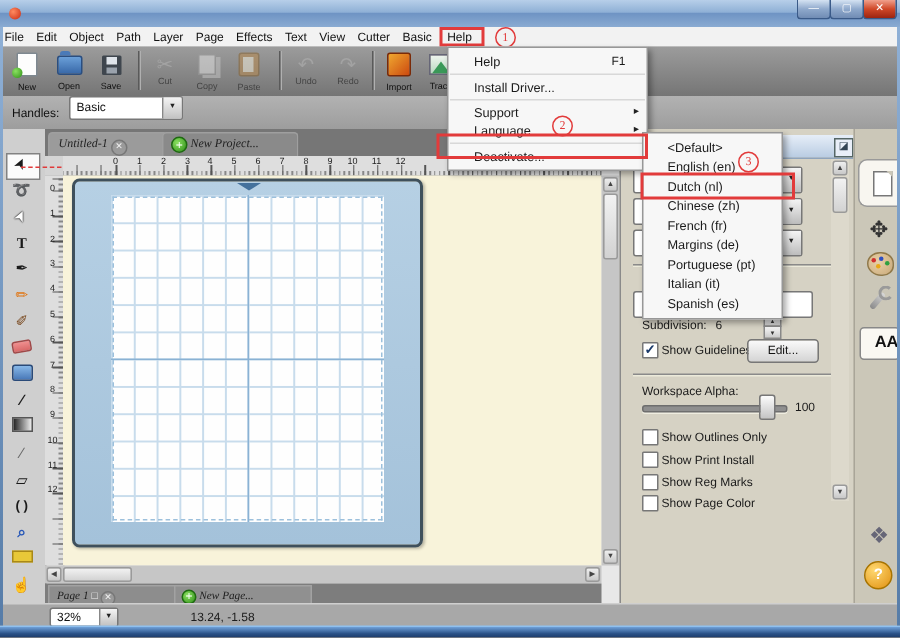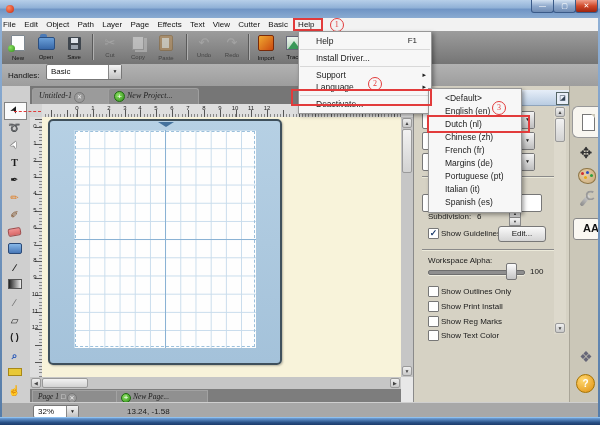--- a/index.html
+++ b/index.html
@@ -405,21 +405,21 @@
     <div id="alpha-handle"></div>
     <span class="plabel" style="left:116px;top:181px;">100</span>
 
     <span class="chk" style="left:14px;top:200px;"></span>
     <span class="plabel" style="left:27px;top:201px;">Show Outlines Only</span>
     <span class="chk" style="left:14px;top:215px;"></span>
     <span class="plabel" style="left:27px;top:216px;">Show Print Install</span>
     <span class="chk" style="left:14px;top:230px;"></span>
     <span class="plabel" style="left:27px;top:231px;">Show Reg Marks</span>
     <span class="chk" style="left:14px;top:244px;"></span>
-    <span class="plabel" style="left:27px;top:245px;">Show Text Color</span>
+    <span class="plabel" style="left:27px;top:245px;">Show Page Color</span>
 
     <div class="sbar" style="left:140px;top:20px;width:12px;height:228px;background:#ddd9cc;">
       <span class="sarrow" style="left:1px;top:1px;width:8px;height:8px;line-height:8px;">▲</span>
       <span class="sthumb" style="left:1px;top:12px;width:8px;height:22px;"></span>
       <span class="sarrow" style="left:1px;bottom:1px;width:8px;height:8px;line-height:8px;">▼</span>
     </div>
 
     <div id="ristrip">
       <div id="ri-pagetab">
         <span class="pageicon"></span>

